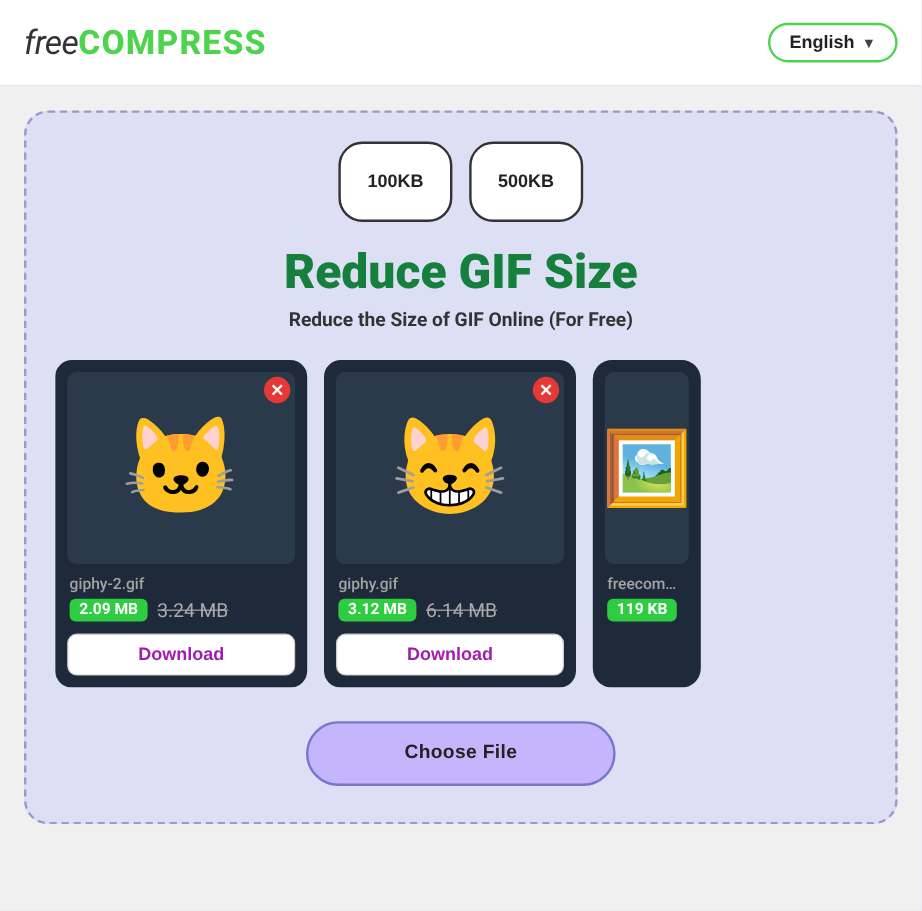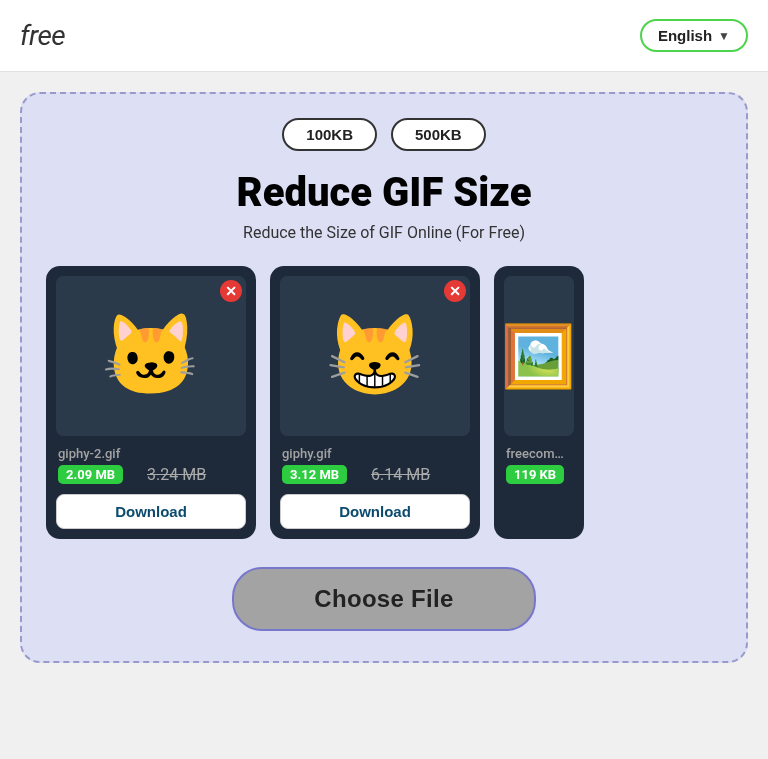--- a/index.html
+++ b/index.html
@@ -88,41 +88,41 @@
     .size-buttons {
       display: flex;
       gap: 14px;
       margin-bottom: 20px;
     }
 
     .size-btn {
       border: 2px solid #333;
       border-radius: 20px;
       background: white;
-      padding: 6px 22px;
+      padding: 23px 22px;
       font-size: 15px;
       font-weight: 600;
       cursor: pointer;
       color: #222;
     }
 
     
     .main-title {
       font-size: 40px;
       font-weight: 900;
-      color: #000000;
+      color: #15803d;
       text-align: center;
       margin-bottom: 8px;
       line-height: 1.1;
     }
 
     .sub-title {
       font-size: 16px;
       color: #333;
-      font-weight: 400;
+      font-weight: 700;
       text-align: center;
       margin-bottom: 24px;
     }
 
     
     .cards-row {
       display: flex;
       gap: 14px;
       width: 100%;
       overflow: hidden;
@@ -245,21 +245,21 @@
       color: #a3a3a3;
       font-size: 13px;
       font-weight: 500;
       margin-bottom: 4px;
       padding-left: 2px;
     }
 
     .card-size-row {
       display: flex;
       align-items: center;
-      gap: 24px;
+      gap: 8px;
       margin-bottom: 10px;
       padding-left: 2px;
     }
 
     .size-new {
       background: #2ecc40;
       color: white;
       font-size: 13px;
       font-weight: 700;
       padding: 2px 8px;
@@ -273,39 +273,40 @@
     }
 
     .download-btn {
       background: white;
       border: 1px solid #ccc;
       border-radius: 8px;
       width: 100%;
       padding: 8px 0;
       font-size: 15px;
       font-weight: 600;
-      color: #0c4a6e;
+      color: #a21caf;
       cursor: pointer;
       text-align: center;
     }
 
     
     .card-partial {
       width: 90px;
       min-width: 90px;
       overflow: hidden;
+      border-radius: 16px;
     }
 
     
     .choose-file-btn {
       border: 2.5px solid #7777cc;
       border-radius: 30px;
-      background: #a3a3a3;
+      background: #c4b5fd;
       padding: 16px 80px;
-      font-size: 24px;
+      font-size: 16px;
       font-weight: 700;
       color: #222;
       cursor: pointer;
       letter-spacing: 0.3px;
     }
 
     
     .green-circle {
       width: 60px;
       height: 60px;
@@ -313,20 +314,21 @@
       border-radius: 50%;
       margin: 20px auto;
     }
   </style>
 </head>
 <body>
 
 <div class="header">
   <div class="logo">
     <span class="logo-free">free</span>
+      <span class="logo-compress">COMPRESS</span>
   </div>
   <button class="lang-selector">
     <span>English</span>
     <span class="arrow">▼</span>
   </button>
 </div>
 
 <div class="main">
   <div class="dashed-box">
 

